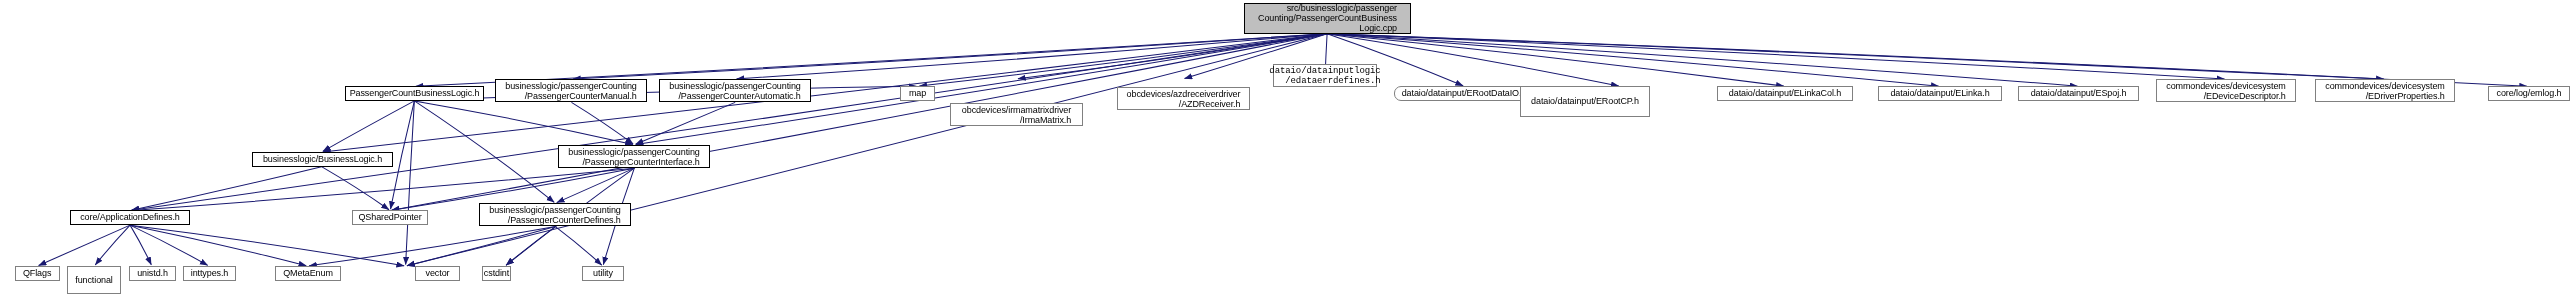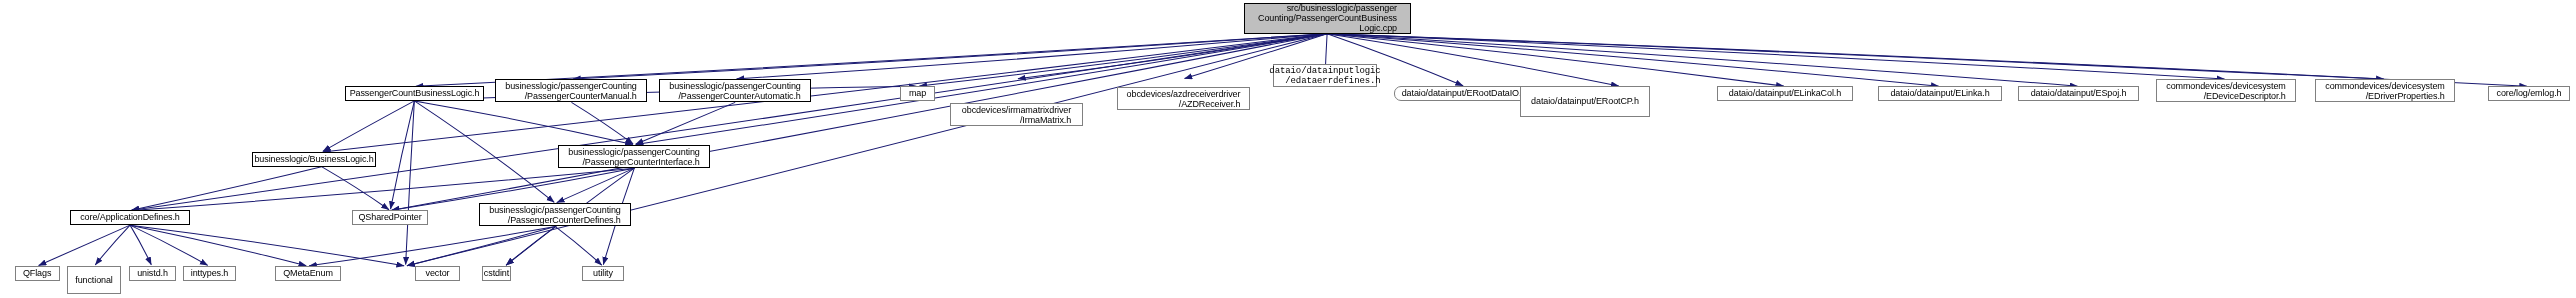--- a/index.html
+++ b/index.html
@@ -120,21 +120,21 @@
       <div class="node" style="left: 1394px; top: 86px; width: 140px; height: 14.6px; border-radius: 7px;">dataio/datainput/ERootDataIO.h</div>
       <div class="node" style="left: 1520px; top: 86px; width: 130px; height: 31px;">dataio/datainput/ERootCP.h</div>
       <div class="node" style="left: 1717px; top: 86px; width: 136px; height: 14.6px;">dataio/datainput/ELinkaCol.h</div>
       <div class="node" style="left: 1878px; top: 86px; width: 124px; height: 14.6px;">dataio/datainput/ELinka.h</div>
       <div class="node" style="left: 2018px; top: 86px; width: 121px; height: 14.6px;">dataio/datainput/ESpoj.h</div>
       <div class="node" style="left: 2156px; top: 79px; width: 140px; height: 23.4px;">commondevices/devicesystem
 /EDeviceDescriptor.h</div>
       <div class="node" style="left: 2315px; top: 79px; width: 140px; height: 23.4px;">commondevices/devicesystem
 /EDriverProperties.h</div>
       <div class="node" style="left: 2488px; top: 86px; width: 82px; height: 14.6px;">core/log/emlog.h</div>
-      <div class="node strong" style="left: 252px; top: 152px; width: 124px; height: 14.6px;">businesslogic/BusinessLogic.h</div>
+      <div class="node strong" style="left: 252px; top: 152px; width: 141px; height: 14.6px;">businesslogic/BusinessLogic.h</div>
       <div class="node strong" style="left: 558px; top: 145px; width: 152px; height: 23.4px;">businesslogic/passengerCounting
 /PassengerCounterInterface.h</div>
       <div class="node strong" style="left: 70px; top: 210px; width: 120px; height: 14.6px;">core/ApplicationDefines.h</div>
       <div class="node" style="left: 352px; top: 210px; width: 76px; height: 14.6px;">QSharedPointer</div>
       <div class="node strong" style="left: 479px; top: 203px; width: 152px; height: 23.4px;">businesslogic/passengerCounting
 /PassengerCounterDefines.h</div>
       <div class="node" style="left: 14.6px; top: 266px; width: 45px; height: 14.6px;">QFlags</div>
       <div class="node" style="left: 67px; top: 266px; width: 54px; height: 28px;">functional</div>
       <div class="node" style="left: 129px; top: 266px; width: 47px; height: 14.6px;">unistd.h</div>
       <div class="node" style="left: 183px; top: 266px; width: 53px; height: 14.6px;">inttypes.h</div>

